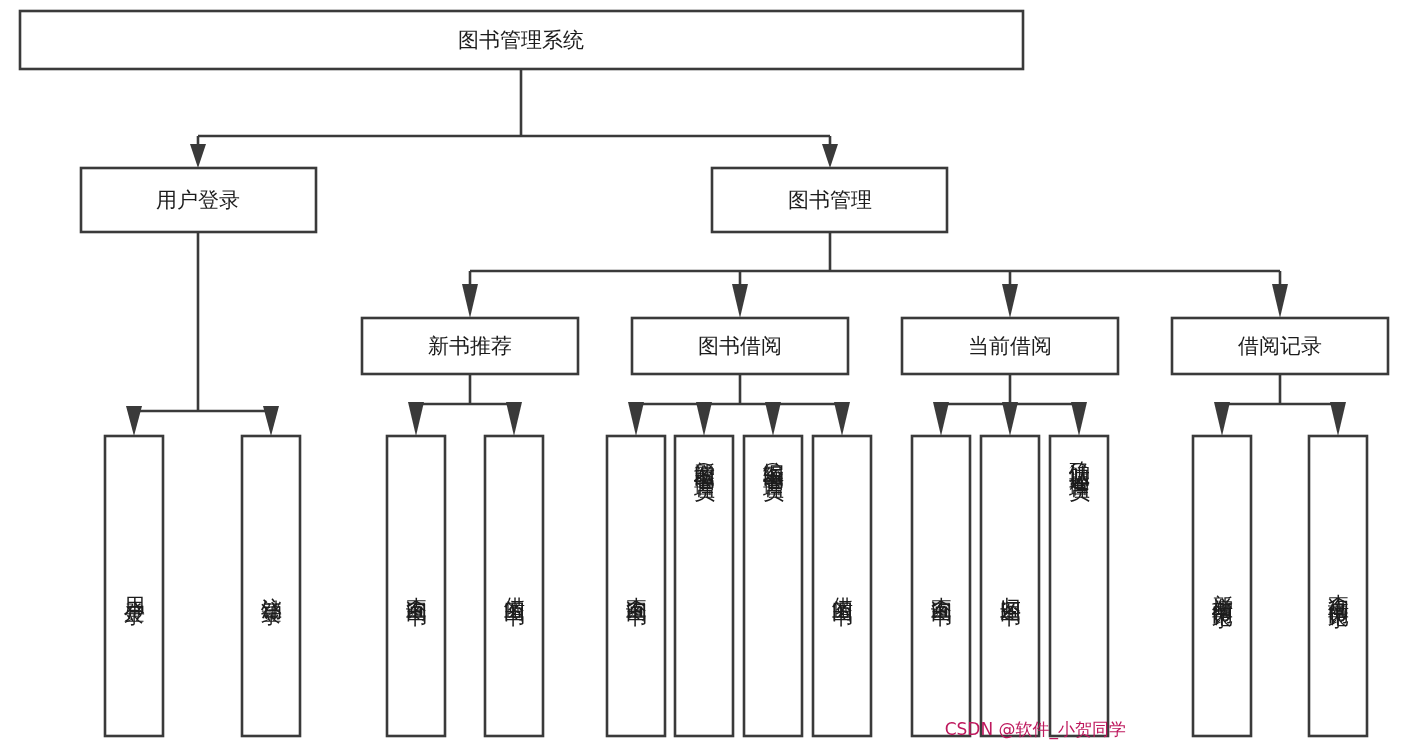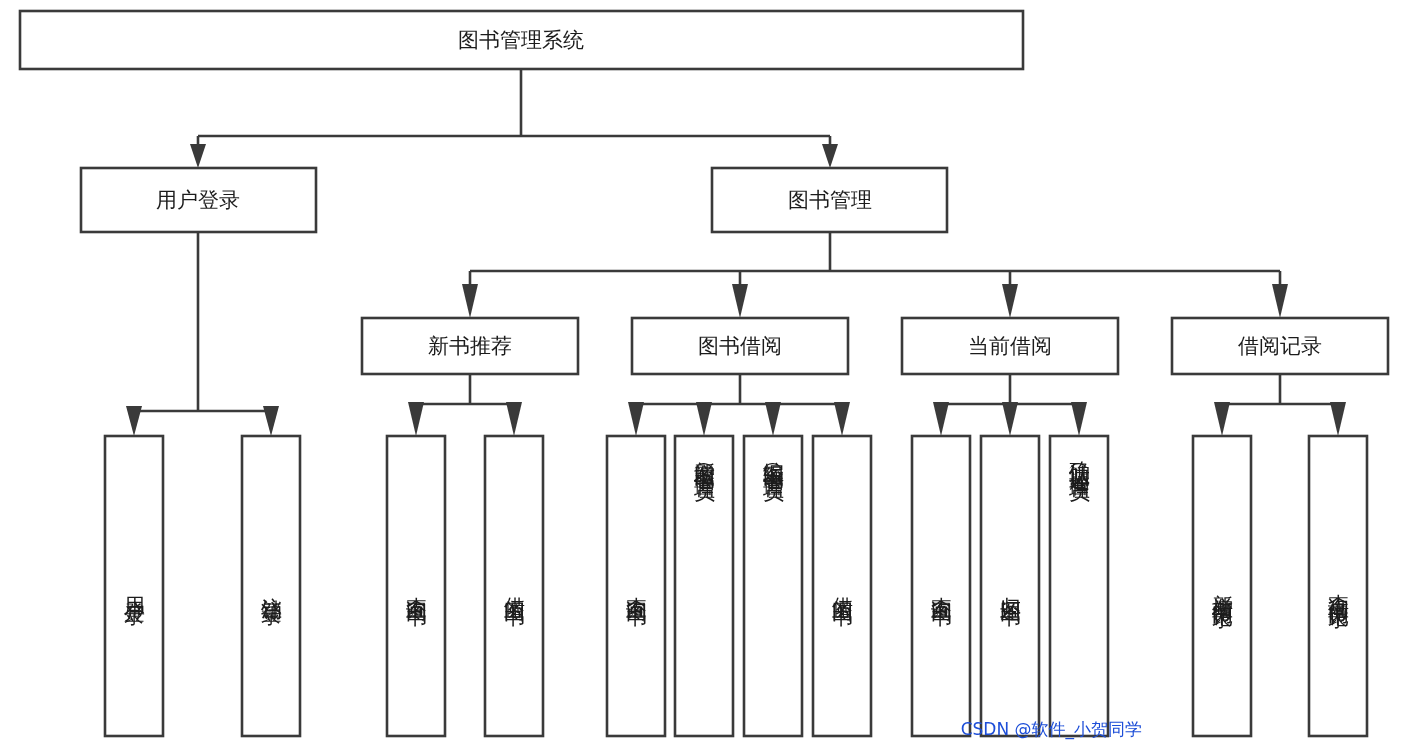--- a/index.html
+++ b/index.html
@@ -59,25 +59,25 @@
     font-family: "DejaVu Sans", "Liberation Sans", sans-serif;
     font-size: 21px;
     color: #1c1c1c;
     letter-spacing: 3px;
     line-height: 1;
     white-space: nowrap;
     pointer-events: none;
   }
   #watermark {
     position: absolute;
-    right: 12px;
+    right: 28px;
     bottom: 6px;
     font-family: "DejaVu Sans", "Liberation Sans", sans-serif;
     font-size: 17px;
-    color: #1d4ed8;
+    color: #be185d;
     white-space: nowrap;
   }
 </style>
 </head>
 <body>
 
 <div id="diagram-root">
 
   <svg id="flow" viewBox="0 0 1405 747">
 

